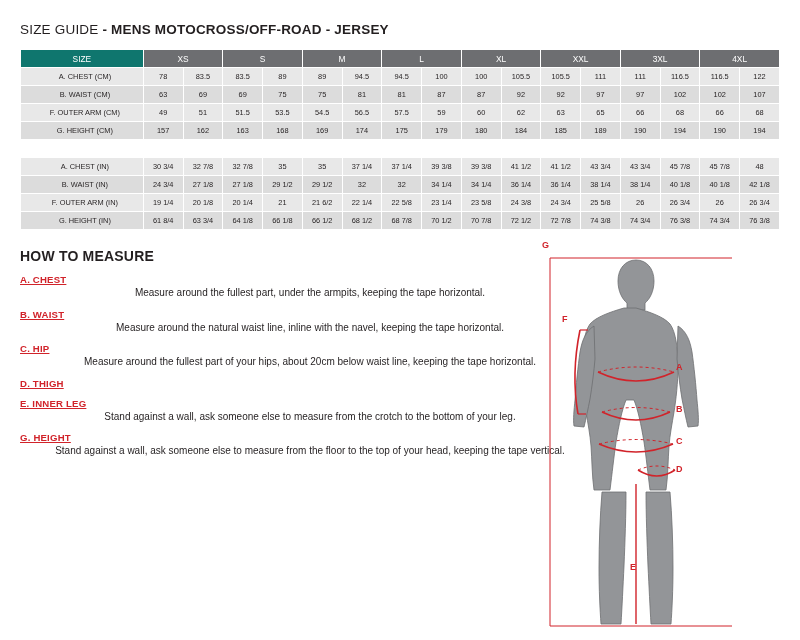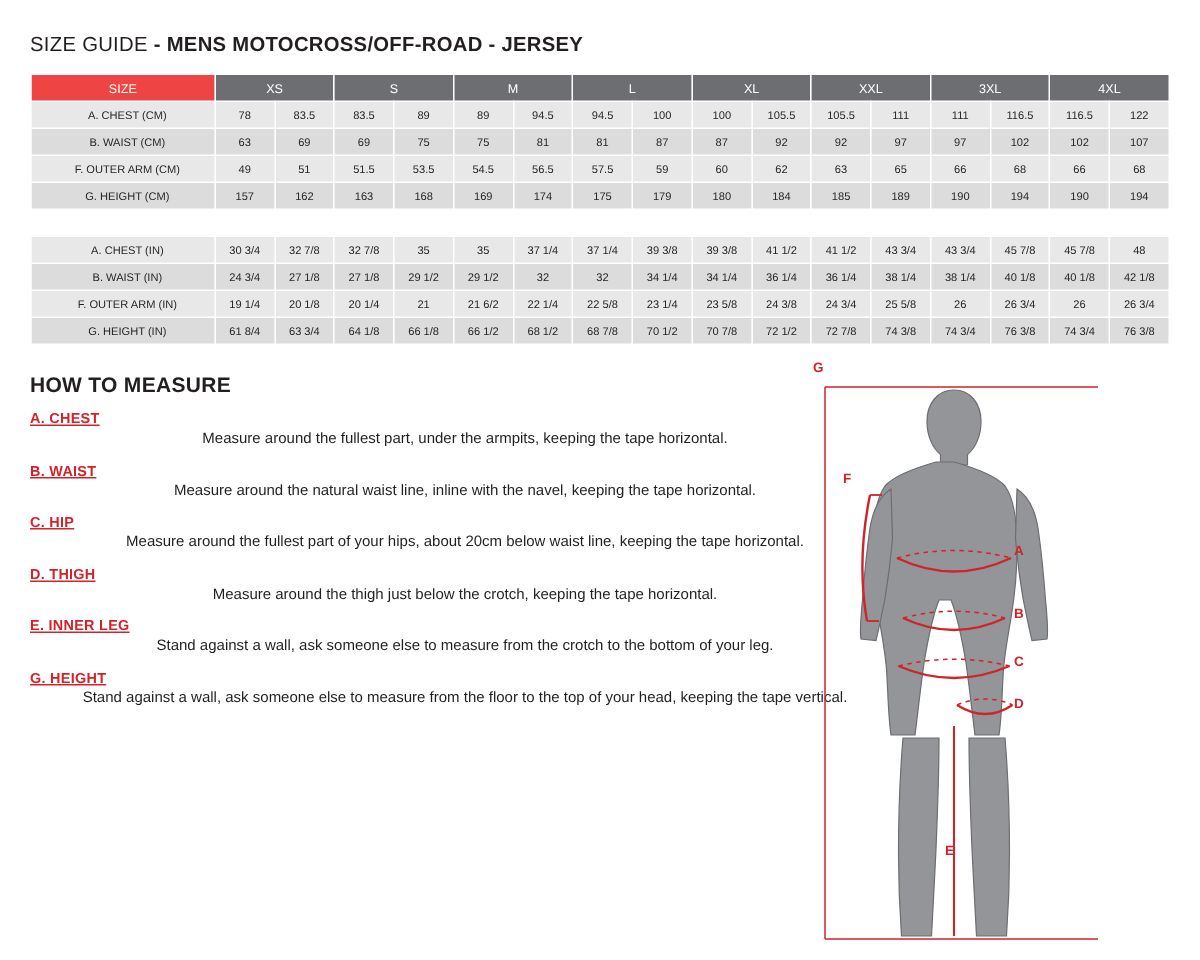--- a/index.html
+++ b/index.html
@@ -47,21 +47,21 @@
     font-weight: normal;
   }
   .hdr-row th {
     background: #6d6e71;
     color: #ffffff;
     font-weight: bold;
     font-size: 8.4px;
     height: 18px;
   }
   .hdr-row th.lbl {
-    background: #ef4444;
+    background: #0f766e;
   }
   .row-label {
     text-align: left;
     padding-left: 6px !important;
     font-weight: bold;
     font-size: 7.4px;
     color: #231f20;
   }
   .band-a { background: #e8e8e8; }
   .band-b { background: #dcdcdc; }
@@ -320,21 +320,20 @@
   <div class="measure-block">
     <div class="measure-head">B. WAIST</div>
     <div class="measure-text">Measure around the natural waist line, inline with the navel, keeping the tape horizontal.</div>
   </div>
   <div class="measure-block">
     <div class="measure-head">C. HIP</div>
     <div class="measure-text">Measure around the fullest part of your hips, about 20cm below waist line, keeping the tape horizontal.</div>
   </div>
   <div class="measure-block">
     <div class="measure-head">D. THIGH</div>
-    <div class="measure-text">Measure around the thigh just below the crotch, keeping the tape horizontal.</div>
   </div>
   <div class="measure-block">
     <div class="measure-head">E. INNER LEG</div>
     <div class="measure-text">Stand against a wall, ask someone else to measure from the crotch to the bottom of your leg.</div>
   </div>
   <div class="measure-block">
   </div>
   <div class="measure-block">
     <div class="measure-head">G. HEIGHT</div>
     <div class="measure-text">Stand against a wall, ask someone else to measure from the floor to the top of your head, keeping the tape vertical.</div>

